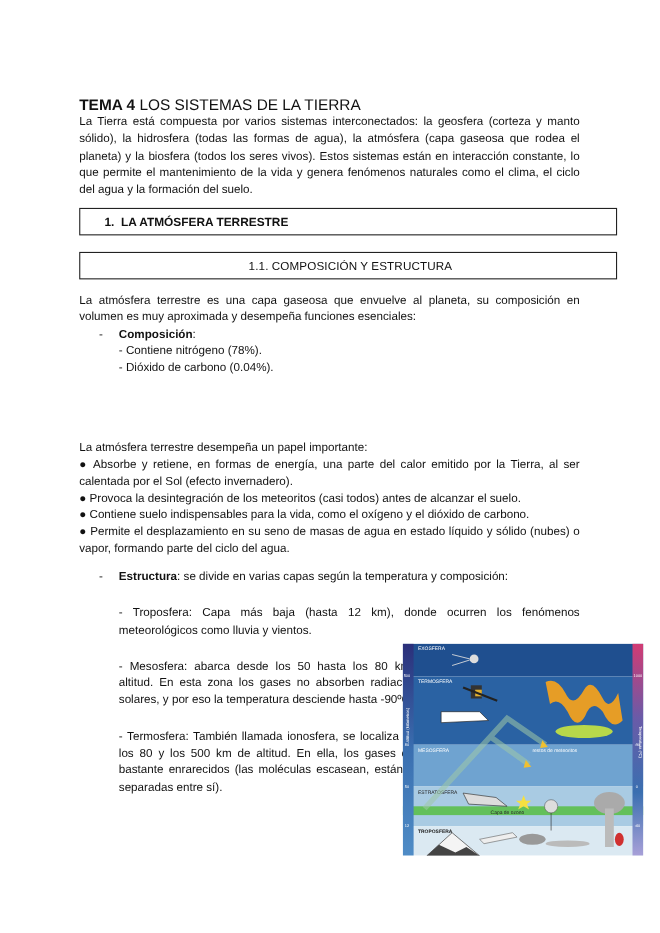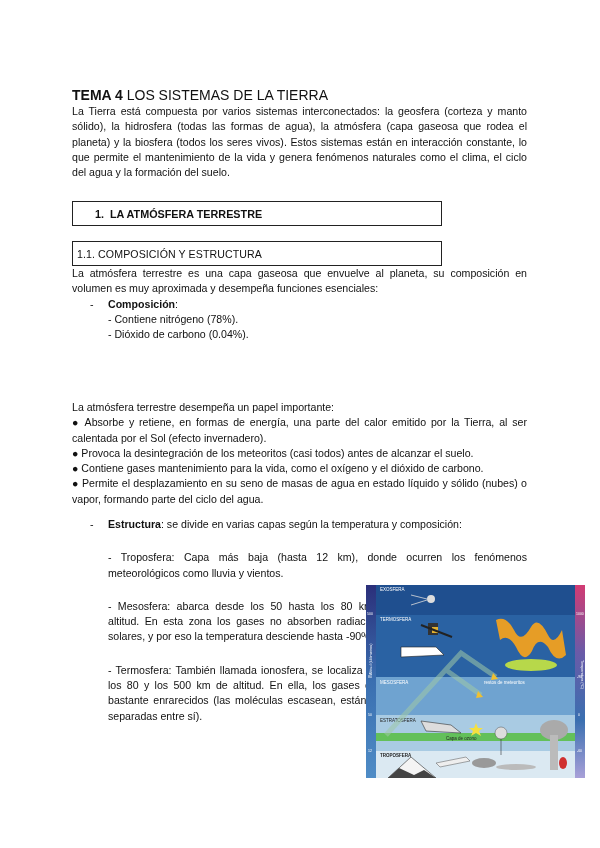--- a/index.html
+++ b/index.html
@@ -3,23 +3,23 @@
 <meta charset="utf-8">
 <style>
   * { box-sizing: border-box; margin: 0; padding: 0; }
   html, body { width: 600px; height: 848px; background: #ffffff; overflow: hidden; }
   body { font-family: "Liberation Sans", sans-serif; color: #111; font-size: 10.6px; line-height: 15.3px; position: relative; }
   .page { position: absolute; left: 72px; top: 0; width: 455px; }
   .title { position: absolute; top: 88px; left: 0; font-size: 14px; }
   .title b { font-weight: bold; }
   .para { position: absolute; left: 0; width: 455px; text-align: justify; }
   .intro { top: 84px; margin-top: 20px; }
-  .box { position: absolute; left: 0; width: 370px; border: 1.3px solid #222; margin-top: 12px; }
+  .box { position: absolute; left: 0; width: 489px; border: 1.3px solid #222; }
   .box1 { top: 189px; height: 25px; font-weight: bold; font-size: 10.8px; padding: 5px 0 0 22px; }
-  .box2 { top: 229px; height: 25px; font-size: 10.6px; padding: 5px 0 0 4px; letter-spacing: 0.1px; }
+  .box2 { top: 229px; height: 25px; font-size: 10.6px; padding: 5px 0 0 4px; letter-spacing: 0.1px; text-align: center; }
   .comp { top: 266px; }
   .list { position: absolute; left: 0; width: 455px; }
   .dash-item { position: relative; padding-left: 36px; }
   .dash-item .dash { position: absolute; left: 18px; top: 0; }
   .sub { padding-left: 36px; }
   .roles { top: 400px; }
   .roles .line { text-align: justify; }
   .struct { top: 517px; }
   .struct .sub { text-align: justify; margin-top: 18px; }
   .narrow { width: 283px; text-align: justify; }
@@ -51,21 +51,21 @@
       <b>Composición</b><span>:</span>
     </div>
     <div class="sub">- Contiene nitrógeno (78%).</div>
     <div class="sub">- Dióxido de carbono (0.04%).</div>
   </div>
 
   <div class="list roles">
     <div>La atmósfera terrestre desempeña un papel importante:</div>
     <div class="line">● Absorbe y retiene, en formas de energía, una parte del calor emitido por la Tierra, al ser calentada por el Sol (efecto invernadero).</div>
     <div class="line">● Provoca la desintegración de los meteoritos (casi todos) antes de alcanzar el suelo.</div>
-    <div class="line">● Contiene gases mantenimiento para la vida, como el oxígeno y el dióxido de carbono.</div>
+    <div class="line">● Contiene suelo indispensables para la vida, como el oxígeno y el dióxido de carbono.</div>
     <div class="line">● Permite el desplazamiento en su seno de masas de agua en estado líquido y sólido (nubes) o vapor, formando parte del ciclo del agua.</div>
   </div>
 
   <div class="list struct">
     <div class="dash-item">
       <span class="dash">-</span>
       <b>Estructura</b><span>: se divide en varias capas según la temperatura y composición:</span>
     </div>
     <div class="sub">- Troposfera: Capa más baja (hasta 12 km), donde ocurren los fenómenos meteorológicos como lluvia y vientos.</div>
     <div class="sub narrow" style="width:319px;">- Mesosfera: abarca desde los 50 hasta los 80 km de altitud. En esta zona los gases no absorben radiaciones solares, y por eso la temperatura desciende hasta -90ºC.</div>

